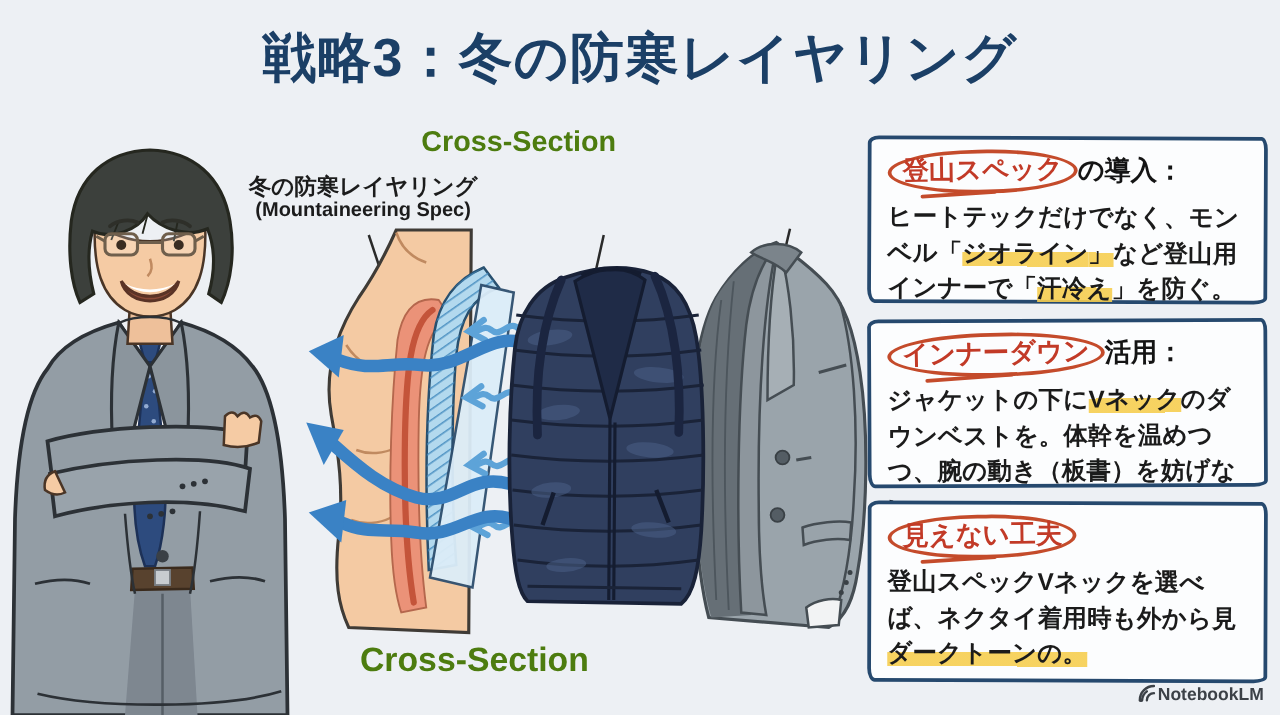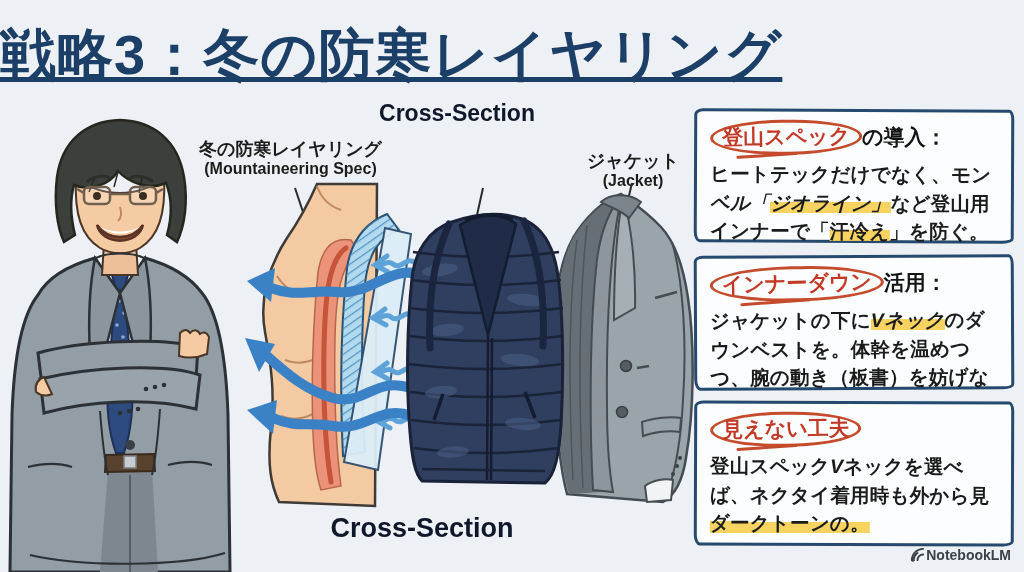--- a/index.html
+++ b/index.html
@@ -4,24 +4,24 @@
 <style>
   :root{
     --background:#edf0f4; --title:#1b3f66; --box-border:#26496e;
     --accent-red:#c0402a; --highlight-yellow:#f6cf55; --arrow-blue:#3a82c5;
   }
   *{margin:0;padding:0;box-sizing:border-box;}
   html,body{width:1024px;height:572px;overflow:hidden;}
   body{font-family:"Liberation Sans","DejaVu Sans",sans-serif;background:var(--background);position:relative;}
   .slide{position:absolute;inset:0;background:var(--background);}
 
-  .title{position:absolute;top:18px;left:0;width:100%;text-align:left;
-    font-size:56px;font-weight:900;color:var(--title);letter-spacing:1px;text-decoration:underline;}
-
-  .xsec{position:absolute;text-align:center;color:#0f172a;font-weight:800;}
+  .title{position:absolute;top:18px;left:0;width:100%;text-align:center;
+    font-size:43px;font-weight:900;color:var(--title);letter-spacing:1px;}
+
+  .xsec{position:absolute;color:#4d7c0f;font-weight:800;}
   .xsec-top{top:100px;left:337px;width:240px;font-size:23px;}
   .xsec-bottom{top:513px;left:288px;width:268px;font-size:27px;}
 
   .layer-label{position:absolute;text-align:center;color:#1c1c1c;font-weight:700;line-height:1.18;}
   .layer-label .jp{font-size:18px;display:block;}
   .layer-label .en{font-size:16px;display:block;}
   .label-1{top:139px;left:183px;width:215px;}
   .label-2{top:141px;left:402px;width:192px;}
   .label-3{top:151px;left:575px;width:116px;}
 
@@ -34,44 +34,40 @@
   .note-1{top:109px;height:134px;transform:rotate(.25deg);}
   .note-2{top:255px;height:135px;transform:rotate(-.25deg);}
   .note-3{top:401px;height:145px;transform:rotate(.2deg);}
   .note-heading{font-size:21px;font-weight:800;color:#141414;line-height:1.35;margin-bottom:5px;white-space:nowrap;}
   .circled{display:inline-block;color:#c23a27;border:3px solid #c44b2b;
     border-radius:50% / 52%;padding:0 9px 1px;transform:rotate(-1deg);position:relative;}
   .circled::after{content:"";position:absolute;left:16%;bottom:-5px;width:42%;height:3px;
     background:#c44b2b;border-radius:2px;transform:rotate(-3deg);}
   .note-body{font-size:19.5px;font-weight:700;color:#1b1b1b;line-height:1.46;letter-spacing:.2px;}
   .note-body .hl{background:linear-gradient(to bottom,transparent 45%,rgba(246,206,80,.9) 45%,rgba(246,206,80,.9) 97%,transparent 97%);}
-  .note-body .b{font-weight:900;font-style:italic;}
+  .note-body .b{font-weight:900;}
 
   .watermark{position:absolute;top:546px;right:13px;display:flex;align-items:center;gap:0;
     color:#3c4147;font-size:14px;font-weight:700;}
 </style>
 </head>
 <body>
 
 <div class="slide">
 
   <h1 class="title">戦略3：冬の防寒レイヤリング</h1>
 
   <div class="xsec xsec-top">Cross-Section</div>
   <div class="xsec xsec-bottom">Cross-Section</div>
 
   <div class="layer-label label-1">
     <span class="jp">冬の防寒レイヤリング</span>
     <span class="en">(Mountaineering Spec)</span>
   </div>
   <div class="layer-label label-2">
-  </div>
-  <div class="layer-label label-3">
-    <span class="jp">ジャケット</span>
-    <span class="en">(Jacket)</span>
   </div>
 
   <svg class="man-svg" viewBox="0 0 240 457">
 
     <path d="M95,143 C70,150 48,162 38,180 C22,200 14,240 12,300 L10,457 L230,457 L228,300 C226,240 218,198 202,178 C190,162 170,150 145,143 C137,158 128,168 120,176 C112,168 103,156 95,143 Z" fill="#939da5" stroke="#2c3136" stroke-width="3"></path>
 
     <path d="M98,148 L120,178 L142,148 L146,242 L94,242 Z" fill="#fbfbfb"></path>
 
     <path d="M112,160 L128,160 L124,175 L116,175 Z" fill="#2d4b7e" stroke="#1d3157" stroke-width="2"></path>
     <path d="M116,175 L124,175 L132,260 C134,292 130,320 124,338 L116,338 C108,316 106,290 108,260 Z" fill="#2d4b7e" stroke="#1d3157" stroke-width="2"></path>

